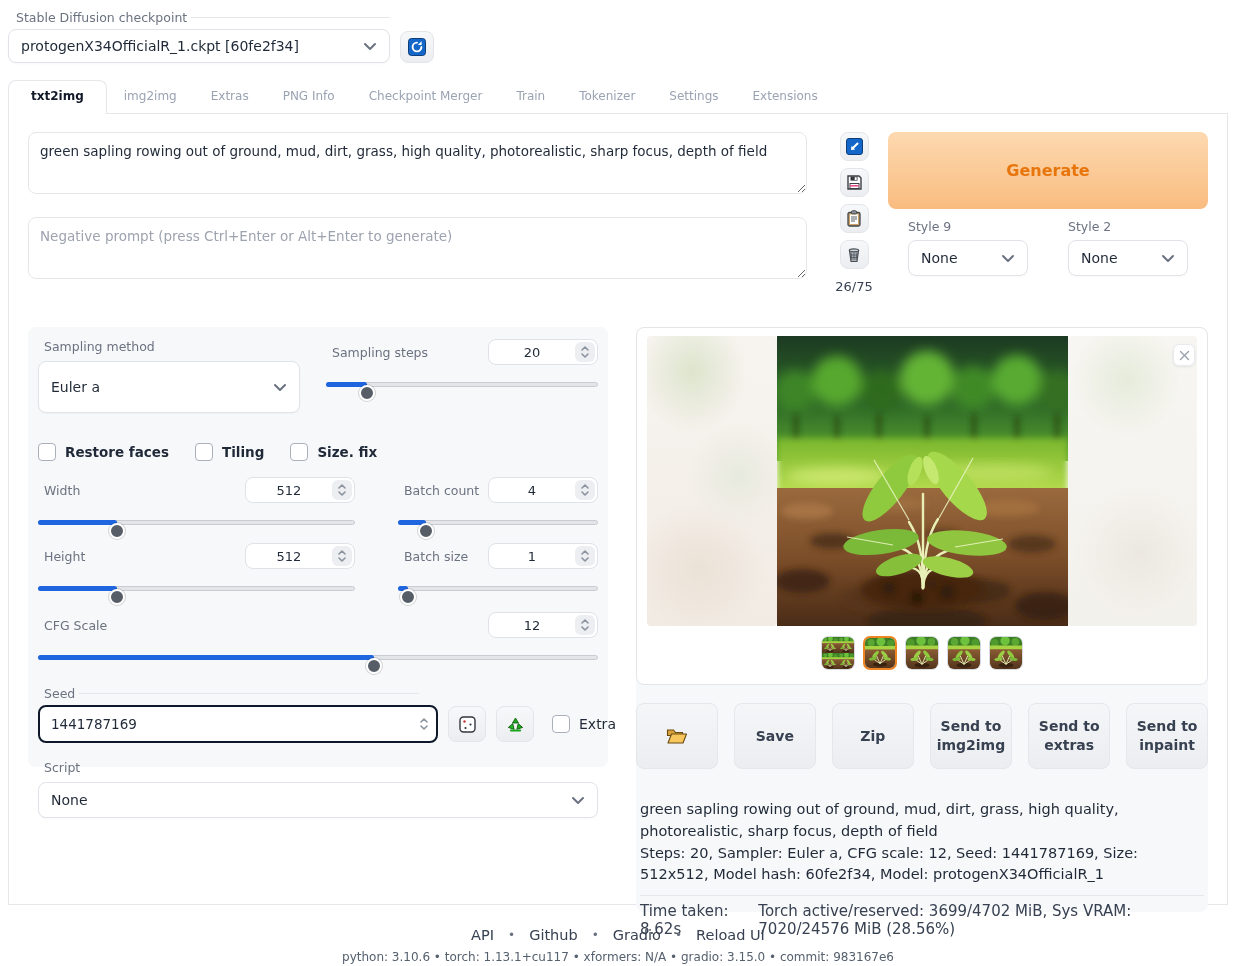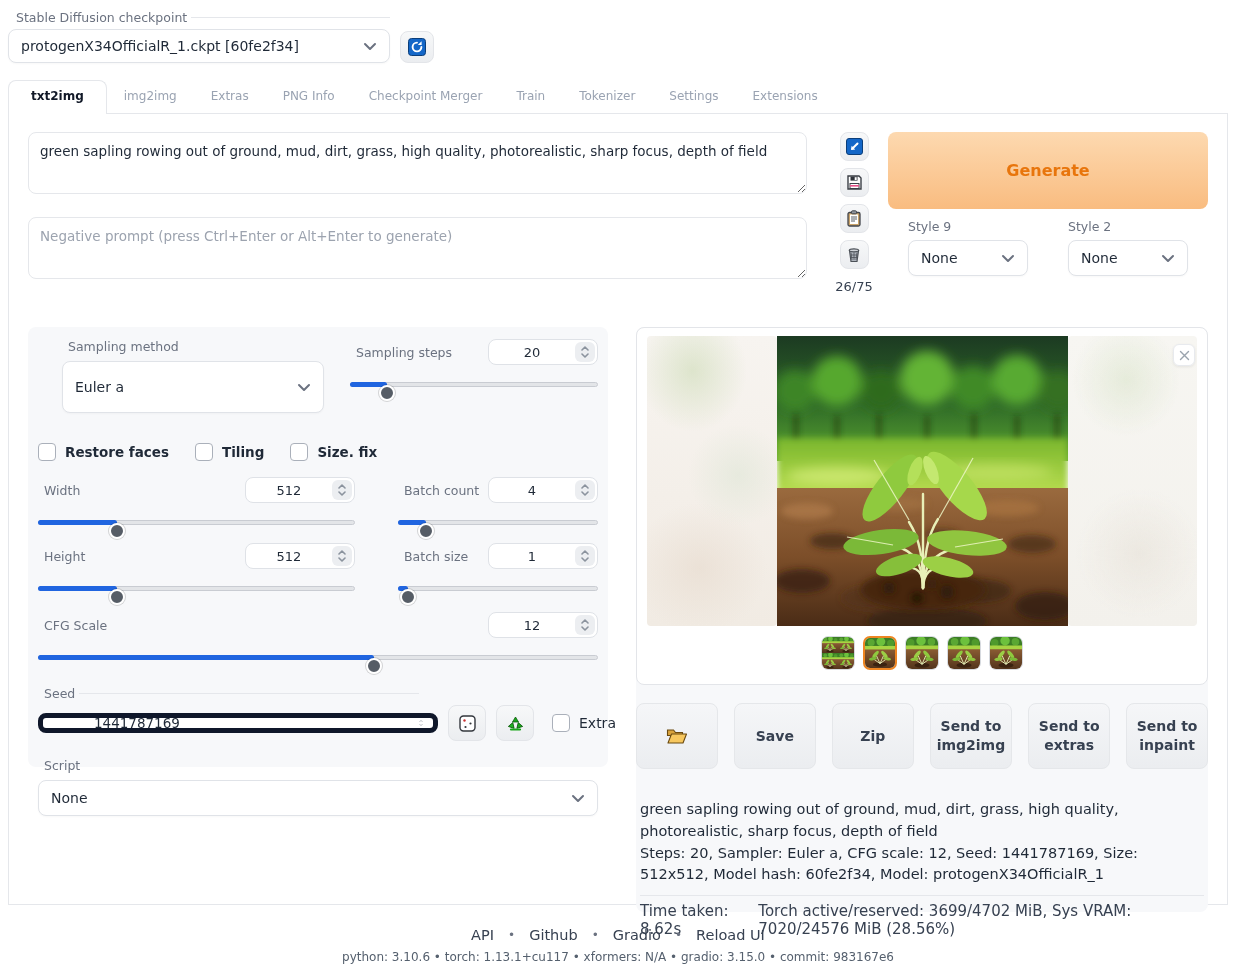--- a/index.html
+++ b/index.html
@@ -38,21 +38,21 @@
   .styles-row { display:flex; gap:40px; margin-top:10px; padding-left:20px; }
   .style-group { width:120px; }
   .style-label { font-size:12.5px; color:#6b7280; margin-bottom:6px; }
   .style-group .selectbox { height:36px; }
 
   
   .content-row { display:flex; gap:28px; margin-top:33px; }
 
   .settings-panel { width:580px; flex:none; background:#f7f8fa; border-radius:8px; padding:12px 10px 14px 10px; height:440px; }
   .sp-row1 { display:flex; gap:26px; }
-  .samp-method { width:262px;margin-left:24px; }
+  .samp-method { width:262px; }
   .inline-label { font-size:12.5px; color:#6b7280; margin-bottom:7px; padding-left:6px; }
   .samp-method .selectbox { height:52px; }
   .samp-steps { flex:1; }
   .label-input-row { display:flex; align-items:center; justify-content:space-between; }
   .label-input-row .inline-label { margin-bottom:0; }
   .num-input { display:flex; align-items:stretch; width:110px; height:26px; background:#fff; border:1px solid #dfe2e7; border-radius:8px; overflow:hidden; }
   .num-input input { border:none; outline:none; width:10px; flex:1; text-align:center; font-family:inherit; font-size:13px; color:#1f2937; background:transparent; }
   .stepper { width:20px; margin:2px 2px 2px 0; background:#eceef1; border-radius:6px; display:flex; flex-direction:column; align-items:center; justify-content:center; gap:2px; cursor:pointer; }
   .stepper svg { display:block; }
   .stepper polyline { fill:none; stroke:#8b939e; stroke-width:1.6; stroke-linecap:round; stroke-linejoin:round; }
@@ -64,21 +64,21 @@
   .cb-group { display:flex; align-items:center; gap:9px; cursor:pointer; }
   .cb-group input { appearance:none; -webkit-appearance:none; width:18px; height:18px; border:1.5px solid #aab0ba; border-radius:4px; background:#fff; cursor:pointer; }
   .cb-label { font-size:13.5px; color:#1f2937; font-weight:bold; font-weight:600; }
   .dims-row { display:flex; gap:43px; margin-top:16px; }
   .dims-col-l { width:317px; flex:none; }
   .dims-col-r { flex:1; }
   .dim-field { margin-bottom:13px; }
   .cfg-row { margin-top:3px; }
   .seed-block { margin-top:21px; }
   .seed-row { display:flex; align-items:center; gap:10px; }
-  .seed-input { display:flex; align-items:stretch; flex:none; width:400px; height:20px; background:#fff; border:5px solid #0f172a; border-radius:8px; overflow:hidden;padding-left:40px; }
+  .seed-input { display:flex; align-items:stretch; flex:none; width:400px; height:38px; background:#fff; border:2px solid #0f172a; border-radius:8px; overflow:hidden; }
   .seed-input input { border:none; outline:none; flex:1; width:10px; padding-left:11px; text-align:left; font-family:inherit; font-size:13.5px; color:#1f2937; background:transparent; }
   .seed-input .stepper { background:transparent; }
   .tool-btn { width:38px; height:36px; flex:none; border:1px solid #e3e5e9; border-radius:8px; background:linear-gradient(180deg,#f7f8f9,#ebedf0); display:flex; align-items:center; justify-content:center; cursor:pointer; }
   .script-block { margin-top:17px; }
   .script-block .selectbox { height:36px; }
 
   
   .output-panel { flex:1; background:#f7f8fa; border-radius:8px; height:585px; }
   .gallery-box { background:#fff; border:1px solid #e3e5e9; border-radius:8px; height:358px; position:relative; padding:8px 10px 0 10px; }
   .gallery-stage { display:flex; height:290px; }

